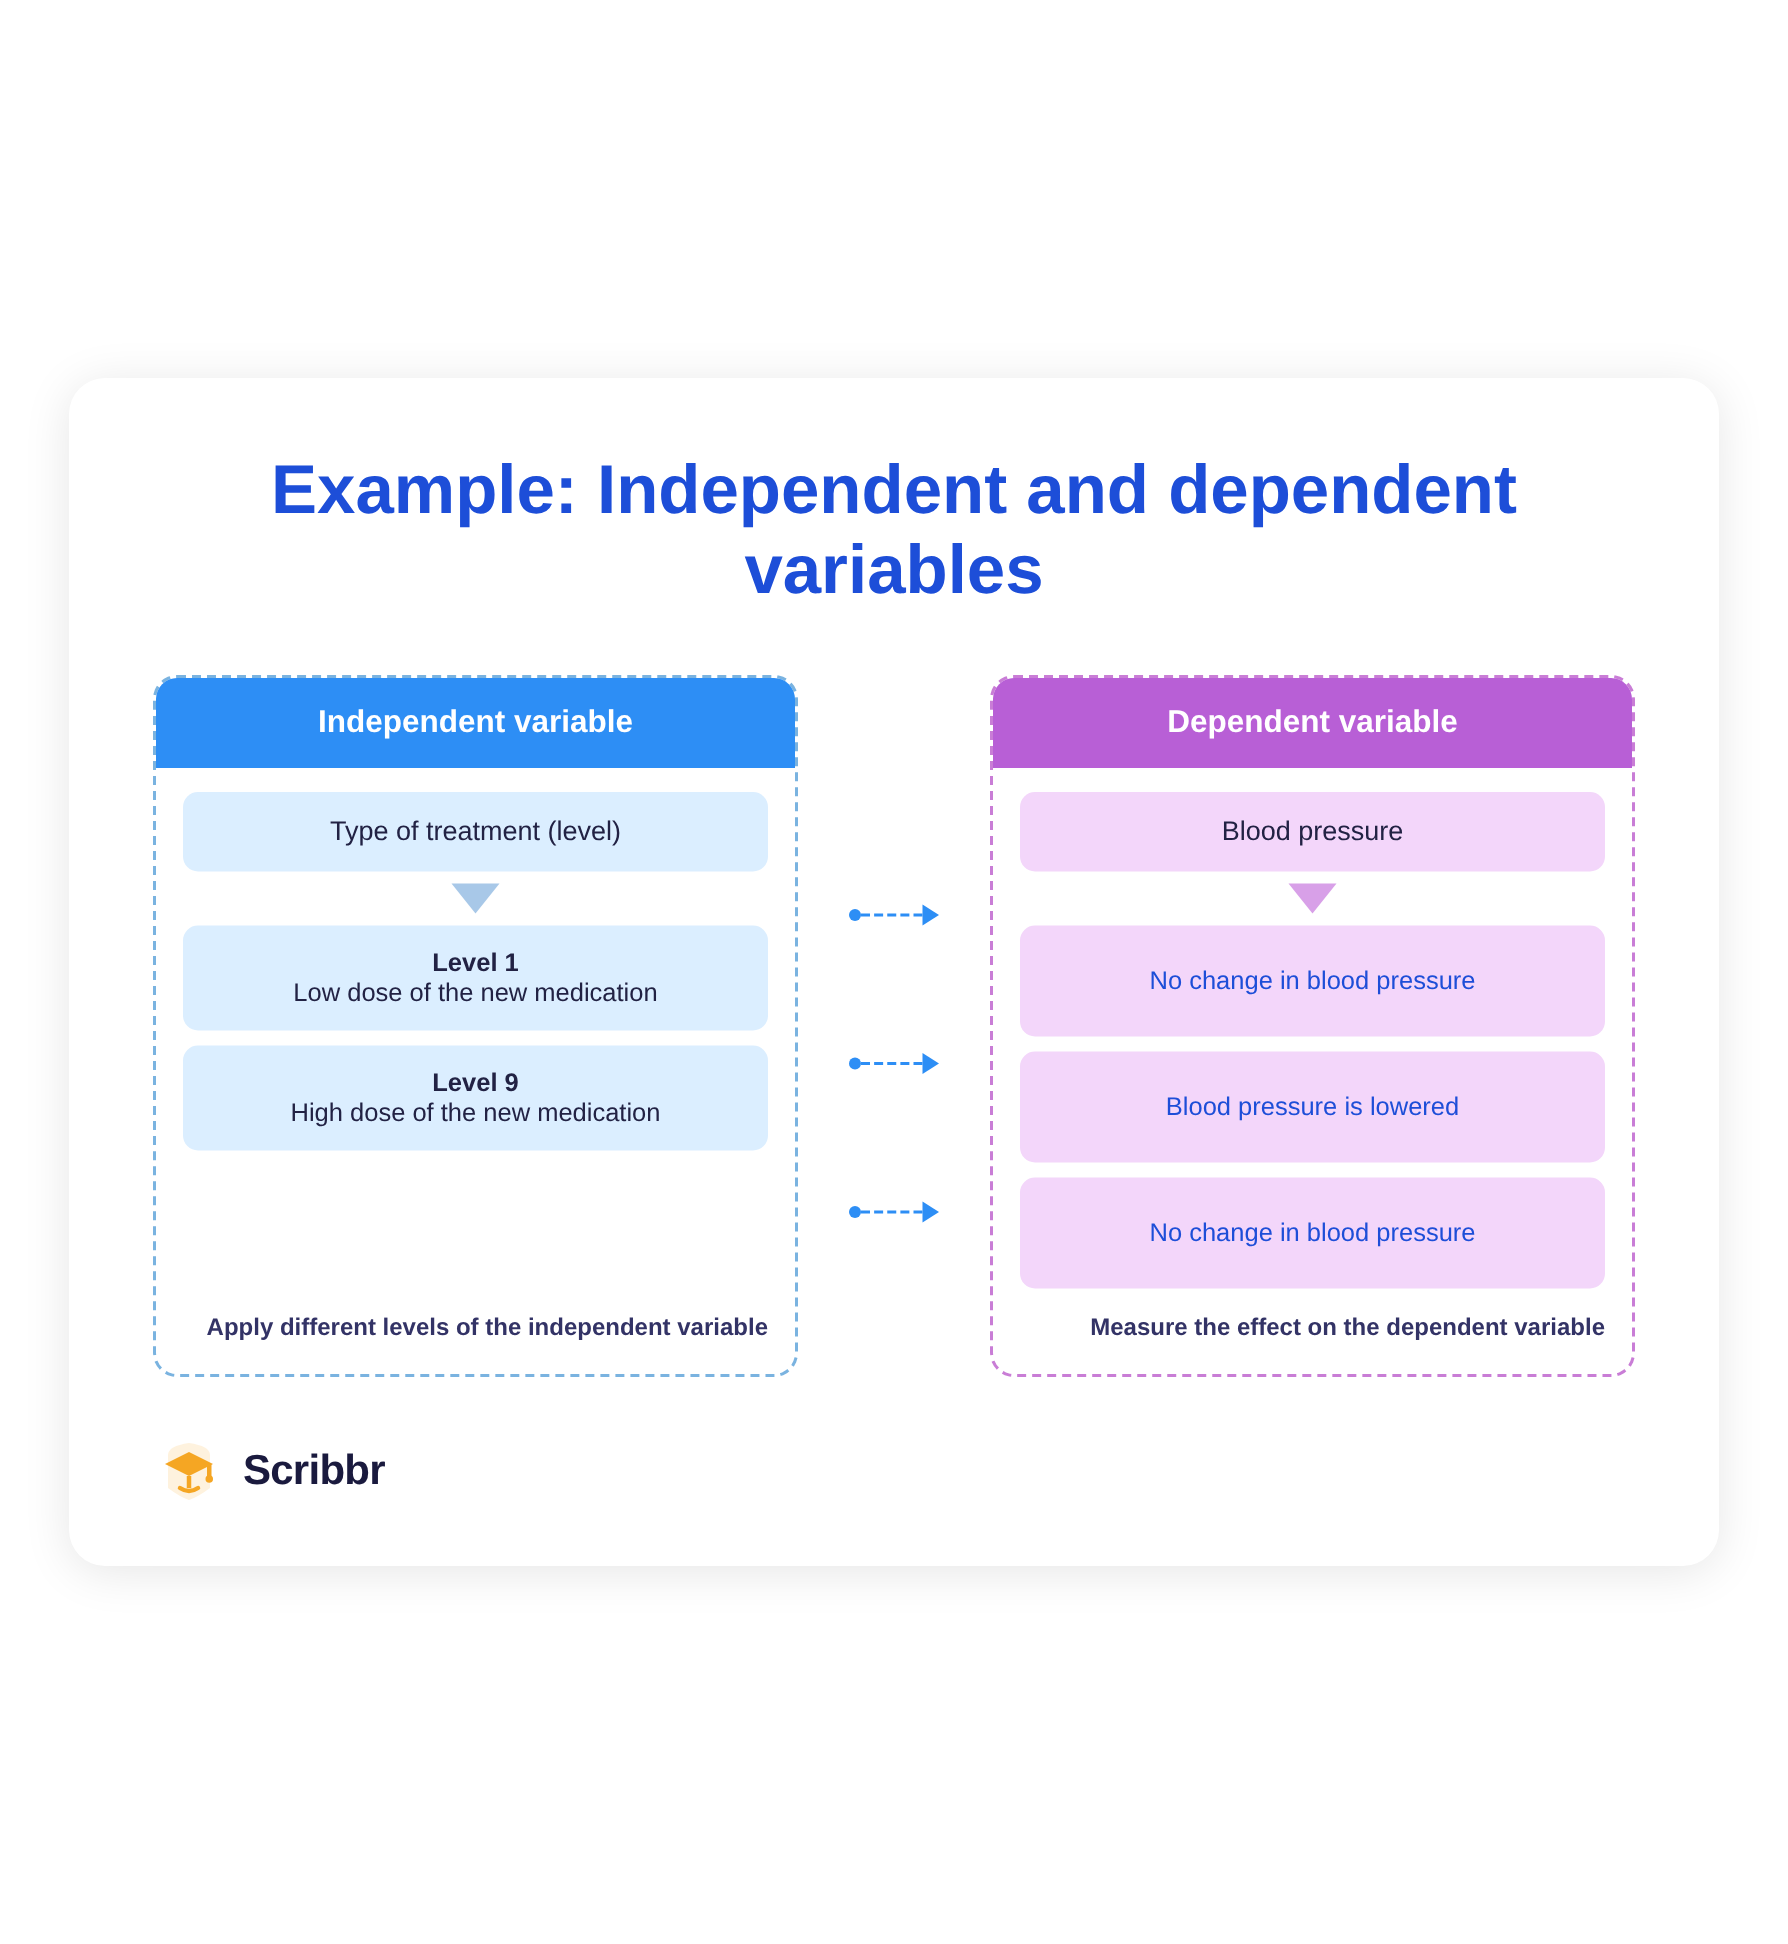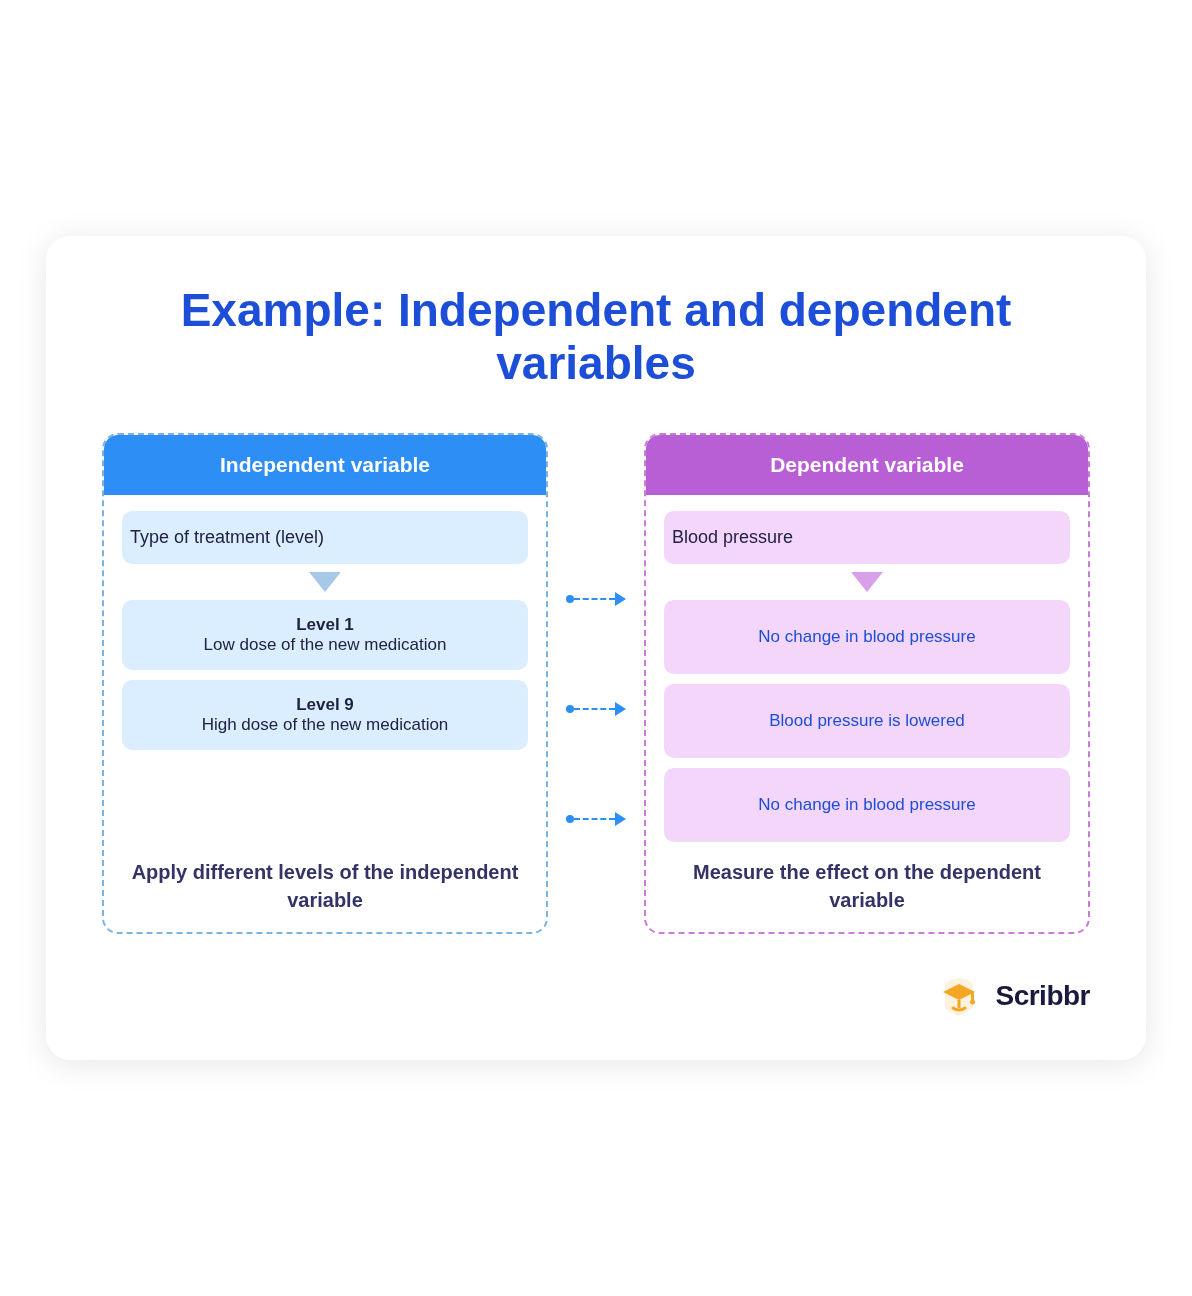--- a/index.html
+++ b/index.html
@@ -29,41 +29,41 @@
       font-weight: 800;
       color: #1d4ed8;
       line-height: 1.15;
       margin-bottom: 44px;
     }
 
     
     .scribbr-footer {
       display: flex;
       align-items: center;
-      justify-content: flex-end;
+      justify-content: flex-start;
       margin-top: 38px;
       gap: 12px;
     }
 
     .scribbr-logo-icon {
       width: 48px;
       height: 48px;
     }
 
     .scribbr-name {
       font-size: 28px;
       font-weight: 700;
       color: #1a1a3e;
       letter-spacing: -0.5px;
     }
 
     
     .main-layout {
       display: flex;
-      gap: 0;
+      gap: 16px;
       width: 100%;
     }
 
     .left-panel {
       flex: 1;
       border: 2.5px dashed #7ab3e0;
       border-radius: 16px;
       margin-right: 18px;
       display: flex;
       flex-direction: column;
@@ -98,20 +98,21 @@
       color: #fff;
     }
 
     .panel-header-blue { background: #2d8ef5; border-radius: 12px 12px 0 0; }
     .panel-header-purple { background: #b85fd6; border-radius: 12px 12px 0 0; }
 
     .panel-type-box {
       margin: 16px 18px 0 18px;
       background: #dbeeff;
       border-radius: 10px;
+      text-align: center;
       padding: 16px 8px;
       font-size: 18px;
       color: #222244;
     }
 
     .panel-type-box-purple {
       background: #f3d6fa;
     }
 
     .panel-down-arrow {
@@ -141,22 +142,22 @@
       background: #f3d6fa;
       border-radius: 10px;
       text-align: center;
       padding: 27px 12px;
       font-size: 17px;
       color: #1d4ed8;
     }
 
     .panel-footer {
       padding: 16px 18px 18px 18px;
-      text-align: center;
-      font-size: 20px;
+      text-align: right;
+      font-size: 16px;
       font-weight: 600;
       color: #333366;
       line-height: 1.4;
     }
   </style>
 </head>
 <body>
 
 <div class="card">
 

